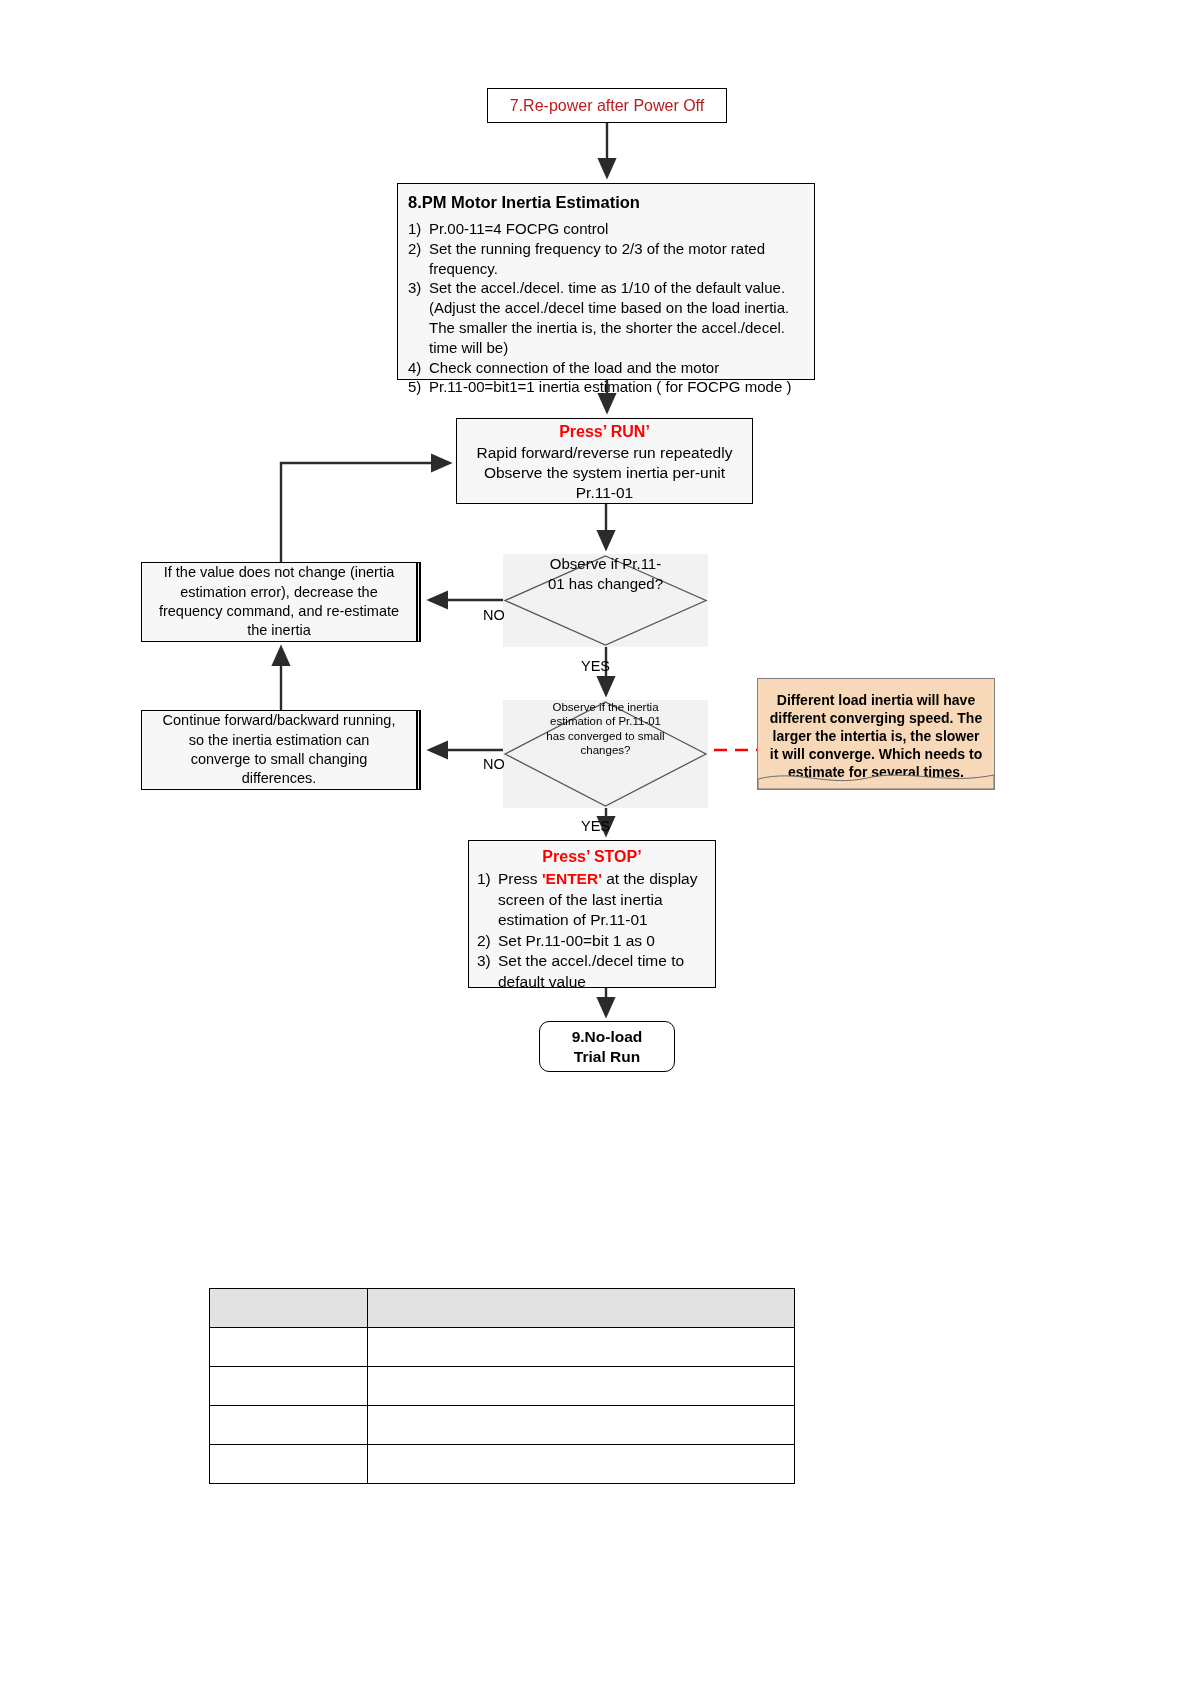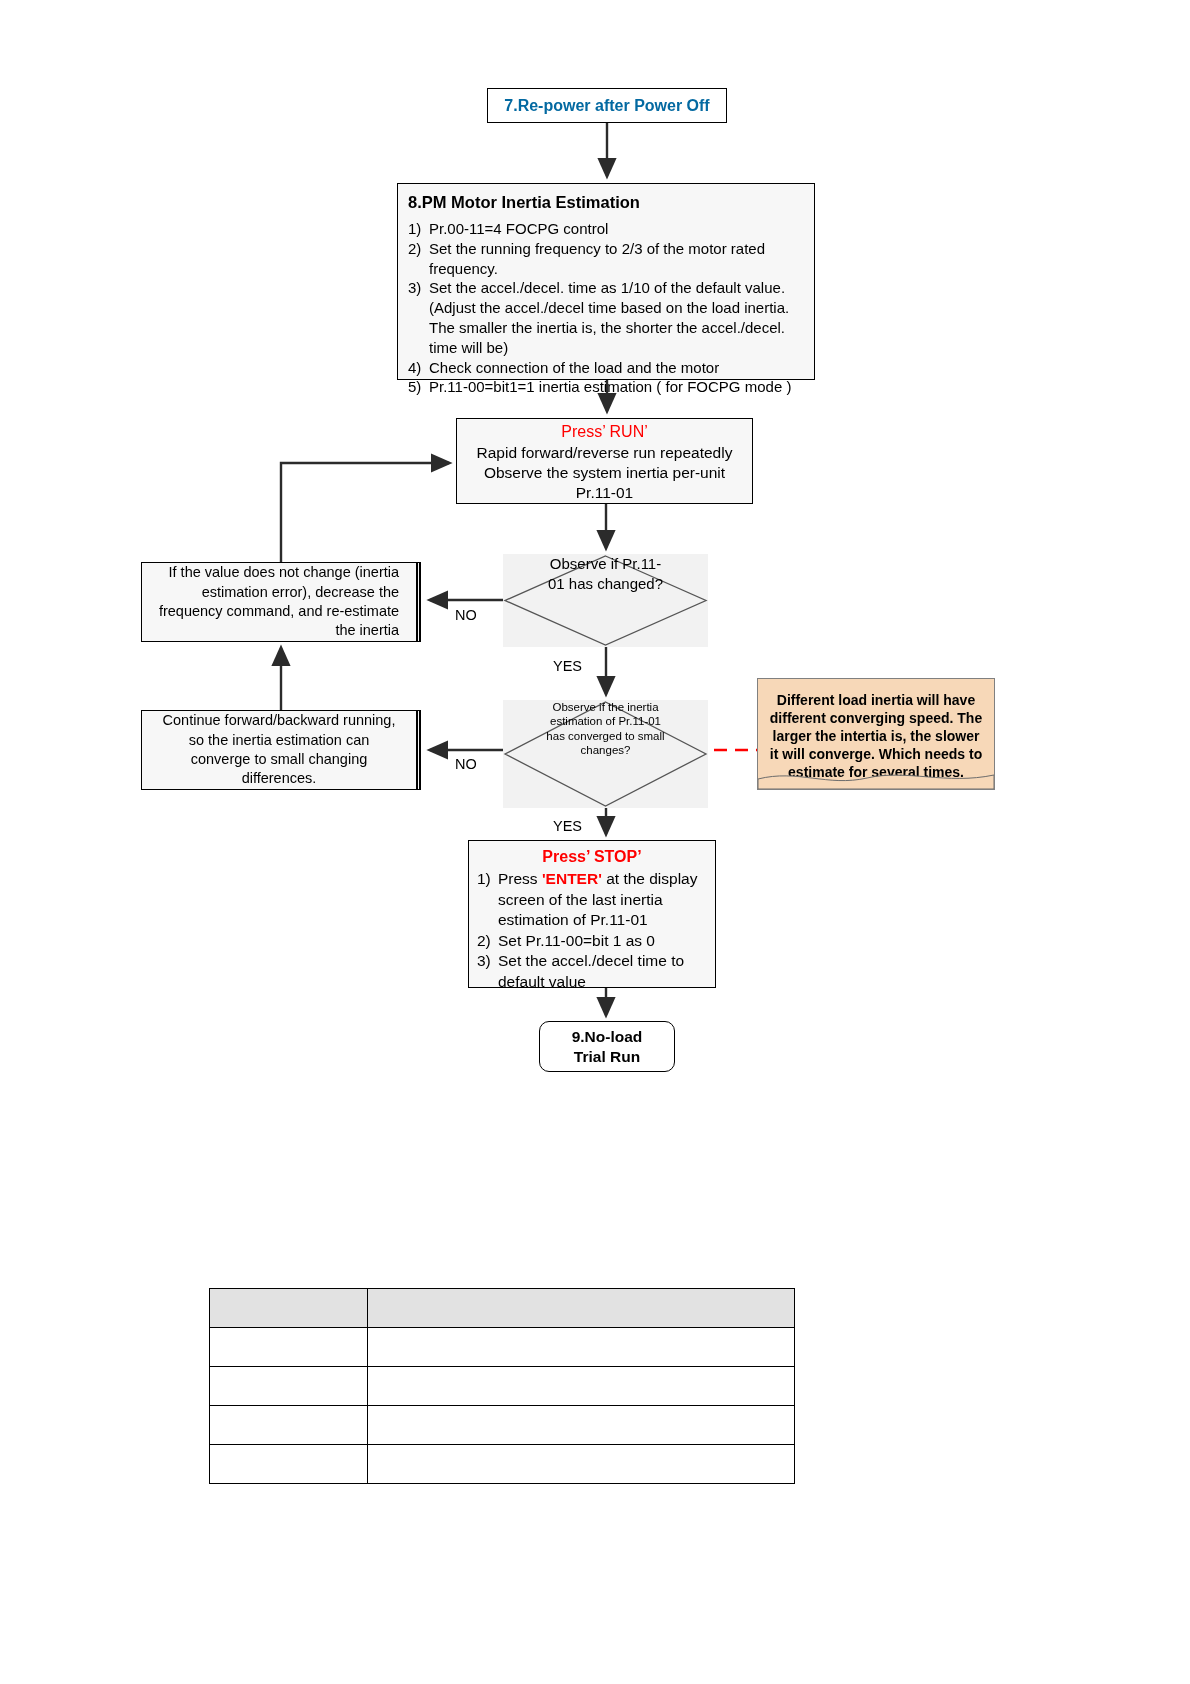--- a/index.html
+++ b/index.html
@@ -30,21 +30,21 @@
     line-height: 1.33;
   }
 
   
   #n-repower {
     left: 487px; top: 88px; width: 240px; height: 35px;
     display: flex; align-items: center; justify-content: center;
     background: #ffffff;
   }
   #n-repower .t {
-    color: #0369a1; font-weight: bold; font-size: 16px;
+    color: #b91c1c; font-weight: normal; font-size: 16px;
   }
 
   
   #n-pm {
     left: 397px; top: 183px; width: 418px; height: 197px;
     padding: 8px 10px 6px 10px;
     background: #f7f7f7;
   }
   #n-pm .hdr {
     font-weight: bold; font-size: 16.5px;
@@ -55,28 +55,28 @@
   .li .txt { flex: 1 1 auto; }
   .sub { padding-left: 21px; font-size: 15px; line-height: 1.32; }
 
   
   #n-run {
     left: 456px; top: 418px; width: 297px; height: 86px;
     display: flex; flex-direction: column; align-items: center;
     justify-content: center; text-align: center;
     padding-top: 2px;
   }
-  #n-run .red { color: #ff0000; font-weight: normal; font-size: 16px; margin-bottom: 1px;}
+  #n-run .red { color: #ff0000; font-weight: bold; font-size: 16px; margin-bottom: 1px;}
   #n-run .ln { font-size: 15.5px; line-height: 1.3; }
 
   
   #n-left1 {
     left: 141px; top: 562px; width: 280px; height: 80px;
     display: flex; align-items: center; justify-content: center;
-    text-align: right; padding: 2px 8px;
+    text-align: center; padding: 2px 8px;
     border-right: 5px double #000;
   }
   #n-left1 .ln, #n-left2 .ln { font-size: 14.5px; line-height: 1.33; }
 
   
   #n-left2 {
     left: 141px; top: 710px; width: 280px; height: 80px;
     display: flex; align-items: center; justify-content: center;
     text-align: center; padding: 2px 8px;
     border-right: 5px double #000;
@@ -131,21 +131,21 @@
     left: 539px; top: 1021px; width: 136px; height: 51px;
     border-radius: 10px;
     display: flex; flex-direction: column; align-items: center;
     justify-content: center; text-align: center;
     font-weight: bold; font-size: 15.5px; line-height: 1.25;
     background: #ffffff;
   }
 
   
   .edgelbl {
-    position: absolute; font-size: 14.5px; color: #000;
+    position: absolute; font-size: 14.5px; color: #000; margin-left: 28px;
   }
   #lbl-no1  { left: 455px; top: 607px; }
   #lbl-yes1 { left: 553px; top: 658px; }
   #lbl-no2  { left: 455px; top: 756px; }
   #lbl-yes2 { left: 553px; top: 818px; }
 
   
   #tbl {
     position: absolute; left: 209px; top: 1288px;
     width: 586px; border-collapse: collapse;

